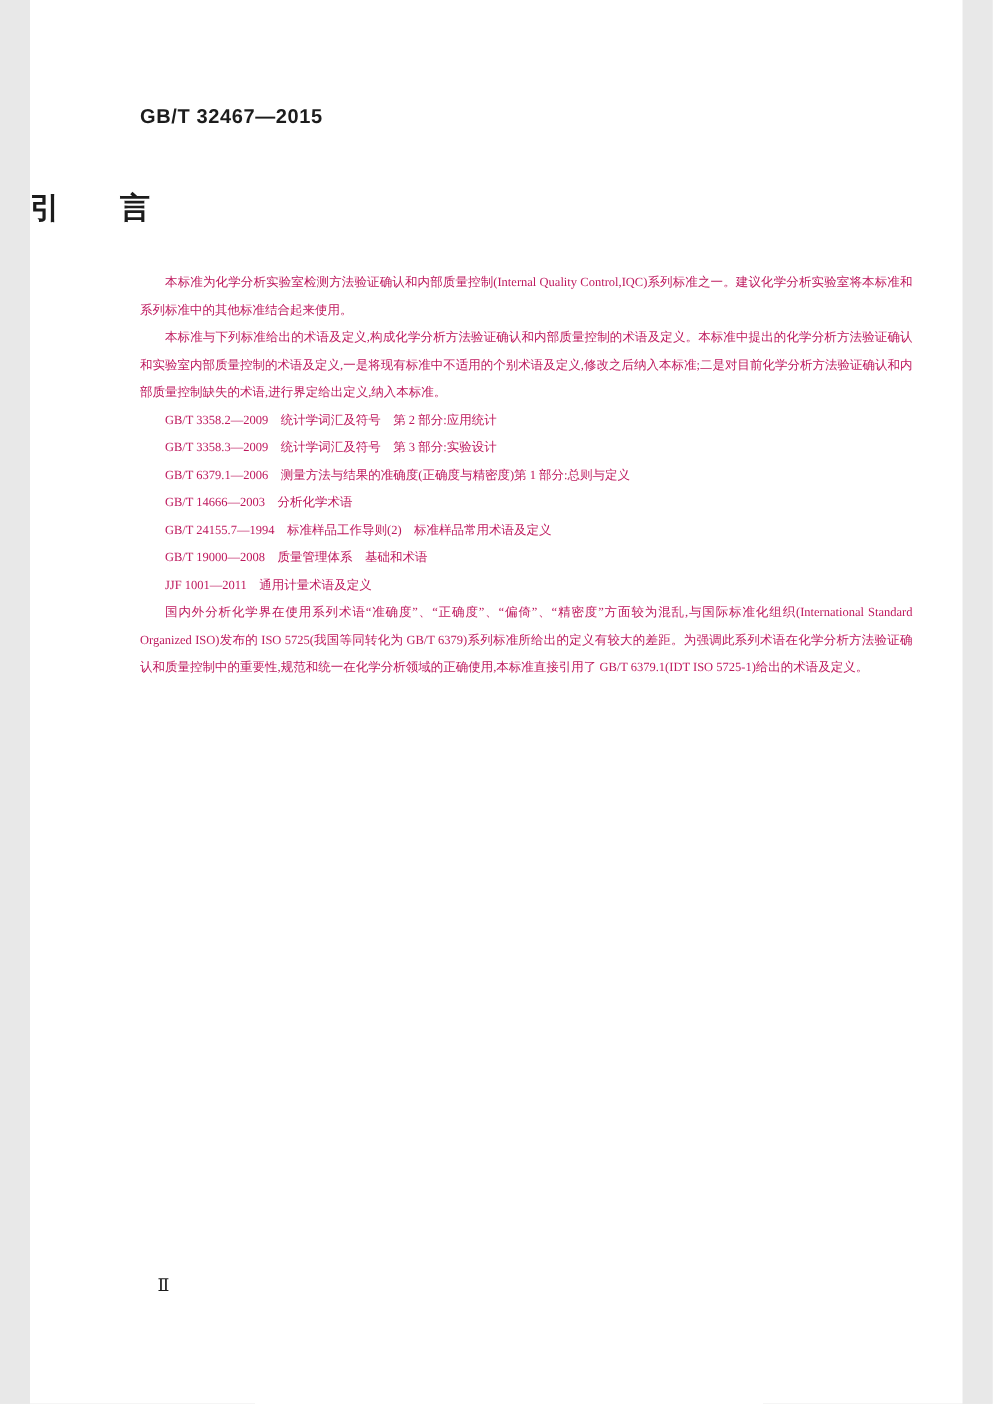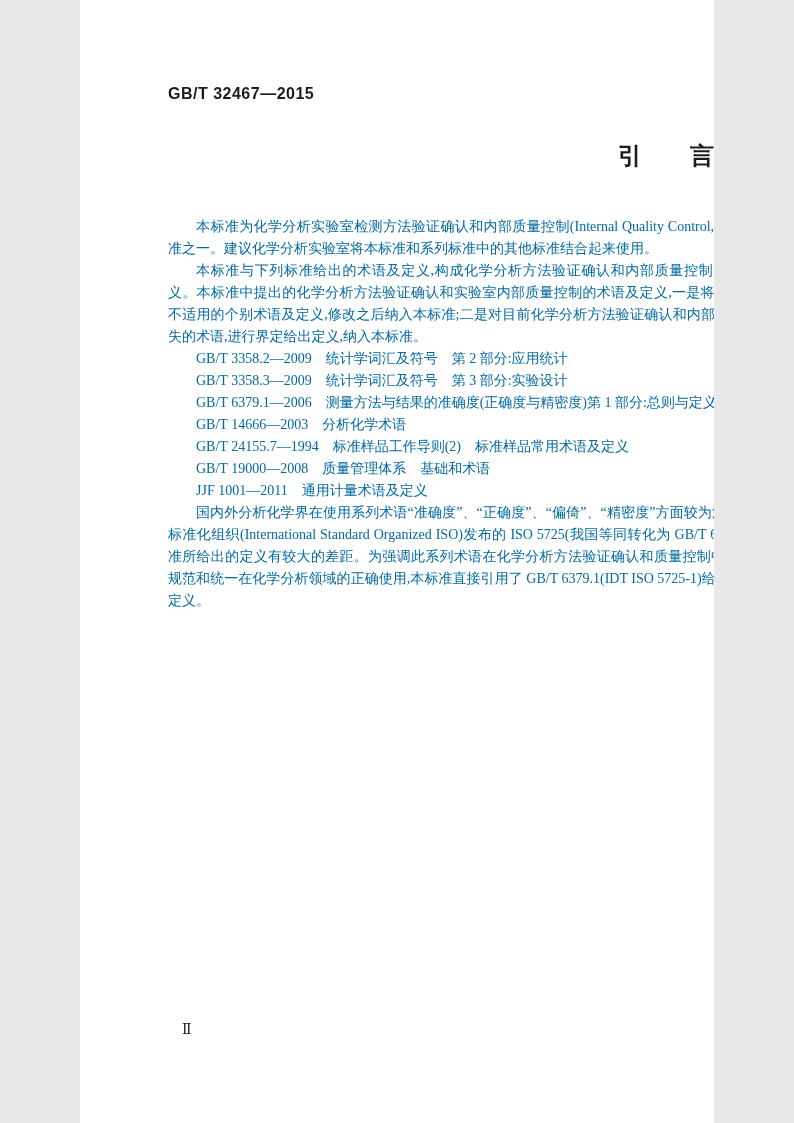--- a/index.html
+++ b/index.html
@@ -2,60 +2,60 @@
 <html lang="zh"><head>
 <meta charset="utf-8">
 <style>
   html, body {
     margin: 0;
     padding: 0;
     background: #e8e8e8;
   }
   .page {
     position: relative;
-    width: 634px;
+    width: 746px;
     height: 1123px;
     margin: 0 auto;
     background: #ffffff;
     color: #1c1c1c;
     overflow: hidden;
   }
   .doc-header {
     position: absolute;
     left: 88px;
     top: 85px;
     font-family: "Liberation Sans", sans-serif;
     font-weight: 700;
     font-size: 16px;
     letter-spacing: 0.5px;
     color: #1c1c1c;
     white-space: nowrap;
   }
   .doc-title {
     position: absolute;
     left: 0;
-    top: 140px;
+    top: 150px;
     width: 100%;
-    text-align: right;
+    text-align: left;
     font-family: "Liberation Sans", sans-serif;
     font-weight: 700;
     font-size: 24px;
     color: #1c1c1c;
   }
   .content {
     position: absolute;
     left: 88px;
     top: 216px;
     width: 618px;
     font-family: "Liberation Serif", "DejaVu Serif", serif;
-    font-size: 14px;
+    font-size: 10px;
     line-height: 22px;
     text-align: justify;
     text-justify: inter-ideograph;
-    color: #0369a1;
+    color: #be185d;
   }
   .content p {
     margin: 0;
     padding: 0;
     text-indent: 2em;
   }
   .page-number {
     position: absolute;
     left: 102px;
     top: 1021px;

